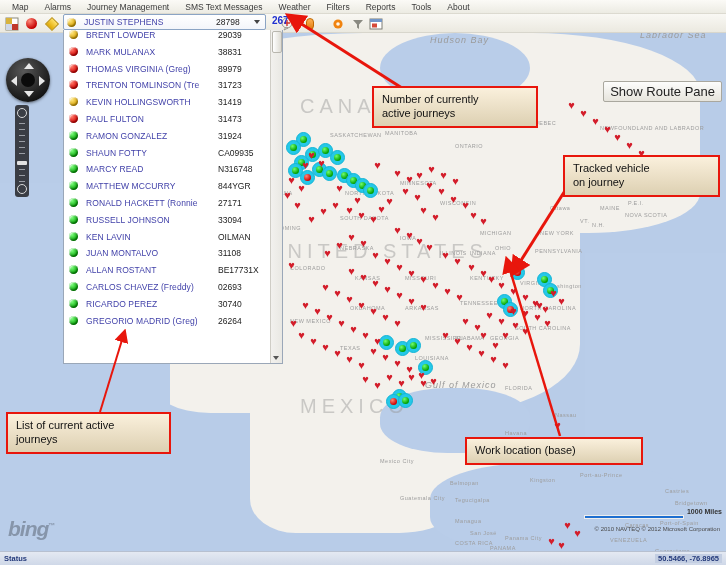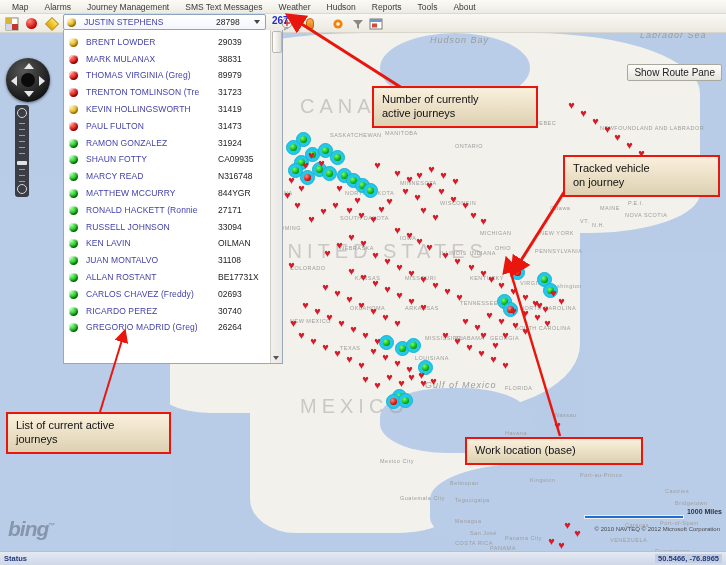--- a/index.html
+++ b/index.html
@@ -50,21 +50,21 @@
   }
   #journey-list {
     position: absolute; left: 63px; top: 30px; width: 220px; height: 334px;
     background: #ffffff;
     border: 1px solid #9aa7b8;
     border-top: none;
     z-index: 39;
     overflow: hidden;
   }
   .jrow {
-    height: 16.8px; display: flex; align-items: flex-end;
+    height: 16.8px; display: flex; align-items: flex-start;
     padding-left: 5px; position: relative;
   }
   .dot {
     width: 9px; height: 9px; border-radius: 50%;
     flex: 0 0 9px; margin-right: 8px;
     box-shadow: inset -1px -1.5px 1.5px rgba(0,0,0,.35), inset 1px 1px 1px rgba(255,255,255,.7);
   }
   .dot.red   { background: radial-gradient(circle at 34% 30%, #ff7a6a, #d40000 70%); }
   .dot.green { background: radial-gradient(circle at 34% 30%, #7dff7d, #00a000 72%); }
   .dot.amber { background: radial-gradient(circle at 34% 30%, #ffe680, #d8a200 72%); }
@@ -166,22 +166,22 @@
     position: absolute; left: 2px; width: 10px; height: 10px;
     border: 1.5px solid #d8d8d8; border-radius: 50%;
   }
   #zmag-in { top: 3px; }
   #zmag-out { bottom: 3px; }
   .ztick { position: absolute; left: 4px; width: 6px; height: 1px; background: #9a9da4; }
   #zthumb { position: absolute; left: 2px; top: 56px; width: 10px; height: 4px; background: #e2e2e2; border-radius: 1px; }
 
   
   #show-route-pane {
-    position: absolute; right: 4px; top: 31px;
-    font-size: 10px; padding: 2px 6px;
+    position: absolute; right: 4px; top: 48px;
+    font-size: 13px; padding: 2px 6px;
     background: linear-gradient(#fdfdfc, #e6e4dc);
     border: 1px solid #a9a79e; border-radius: 2px; color: #222;
     z-index: 30; cursor: pointer;
   }
 
   
   #bing {
     position: absolute; left: 8px; bottom: 10px;
     font-size: 21px; font-weight: bold; color: #7e8ca0;
     letter-spacing: -1px; opacity: .85; font-style: italic;
@@ -231,21 +231,21 @@
 <body>
 
 <div id="app">
 
   <div id="menubar">
     <div class="menu-item">Map</div>
     <div class="menu-item">Alarms</div>
     <div class="menu-item">Journey Management</div>
     <div class="menu-item">SMS Text Messages</div>
     <div class="menu-item">Weather</div>
-    <div class="menu-item">Hudson</div>
+    <div class="menu-item">Filters</div>
     <div class="menu-item">Reports</div>
     <div class="menu-item">Tools</div>
     <div class="menu-item">About</div>
   </div>
 
   <div id="toolbar">
     <div class="tb-icon" style="left:4px;">
       <svg width="14" height="14" viewBox="0 0 14 14">
         <rect x="1" y="1" width="12" height="12" fill="#ffffff" stroke="#8a8a7a"></rect>
         <rect x="1" y="1" width="6" height="6" fill="#d8b33c"></rect>

